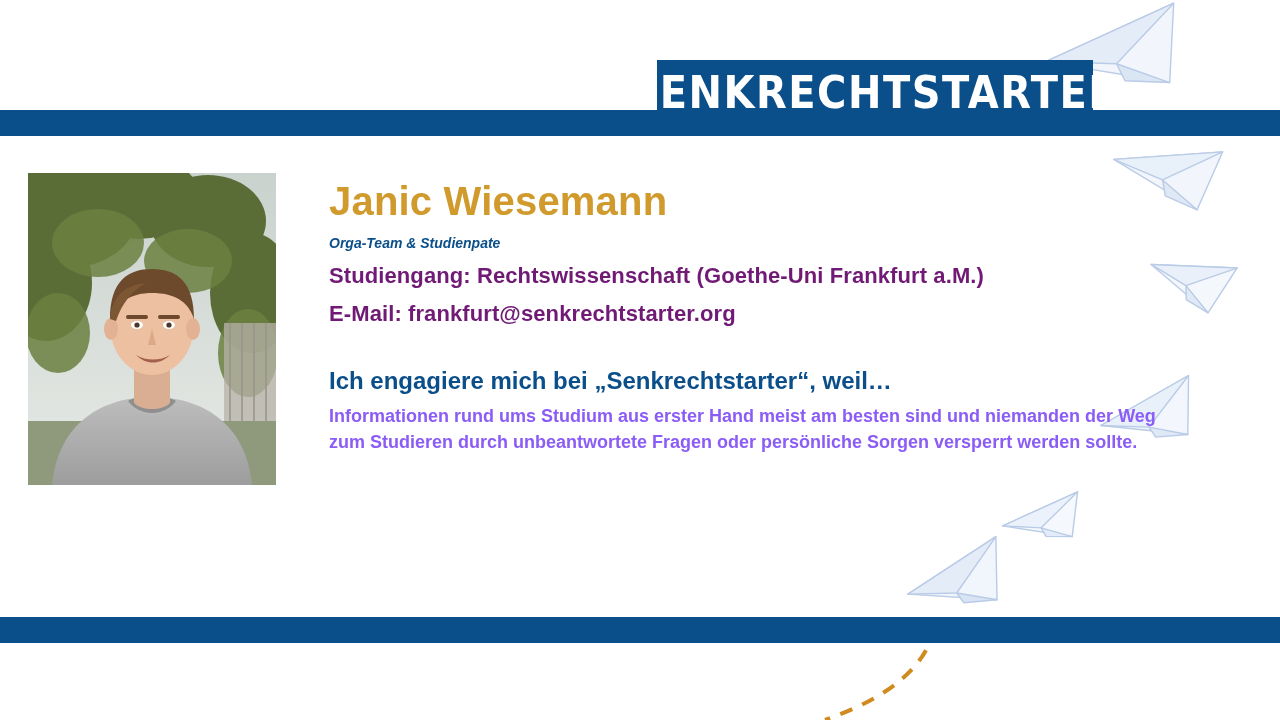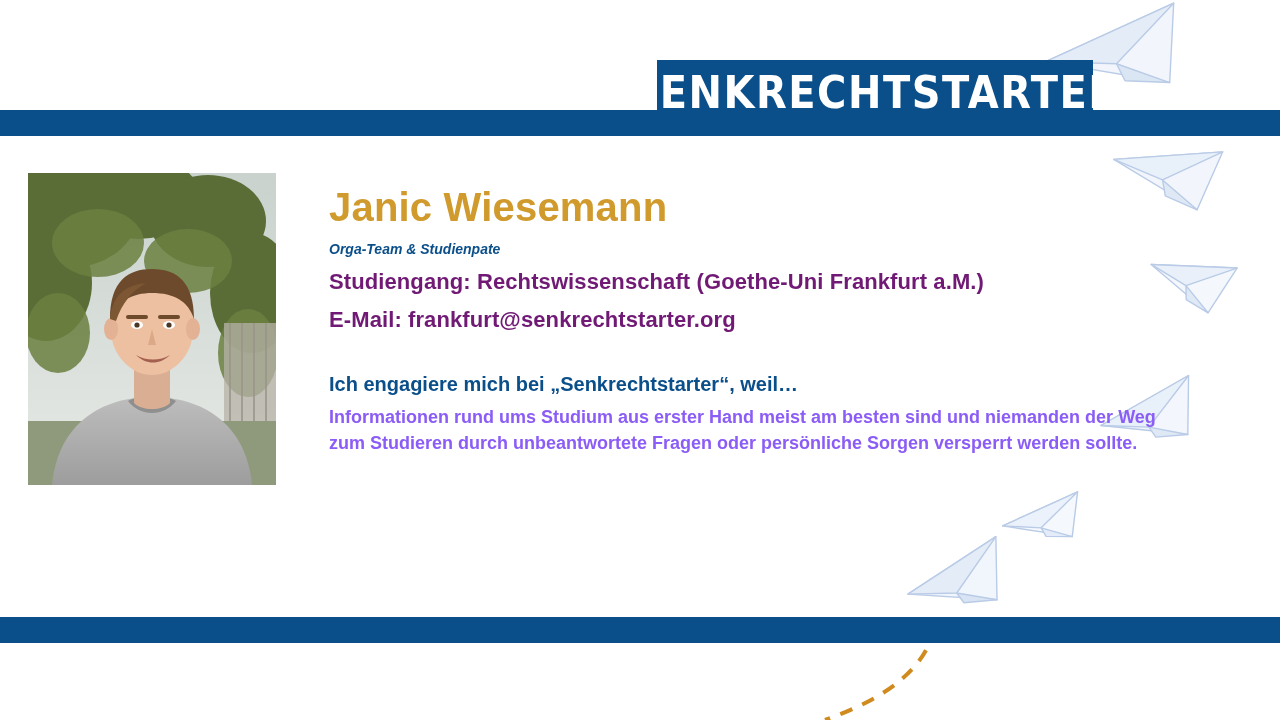--- a/index.html
+++ b/index.html
@@ -84,21 +84,21 @@
     overflow: hidden;
     z-index: 5;
     background: #6b7a5a;
   }
   .photo svg { display: block; }
 
   
   .content {
     position: absolute;
     left: 329px;
-    top: 185px;
+    top: 179px;
     width: 860px;
     z-index: 5;
   }
   .name {
     color: #d09a2c;
     font-size: 40px;
     font-weight: bold;
     line-height: 1.1;
     margin: 0 0 12px 0;
     letter-spacing: 0.2px;
@@ -113,21 +113,21 @@
   .field {
     color: #701a75;
     font-size: 22px;
     font-weight: bold;
     margin: 0 0 12px 0;
     letter-spacing: 0.1px;
   }
   .spacer-1 { height: 28px; }
   .q-head {
     color: #0b4f8a;
-    font-size: 20px;
+    font-size: 24px;
     font-weight: bold;
     margin: 0 0 8px 0;
   }
   .q-body {
     color: #8b5cf6;
     font-size: 18px;
     font-weight: bold;
     line-height: 1.45;
     margin: 0;
     width: 845px;

